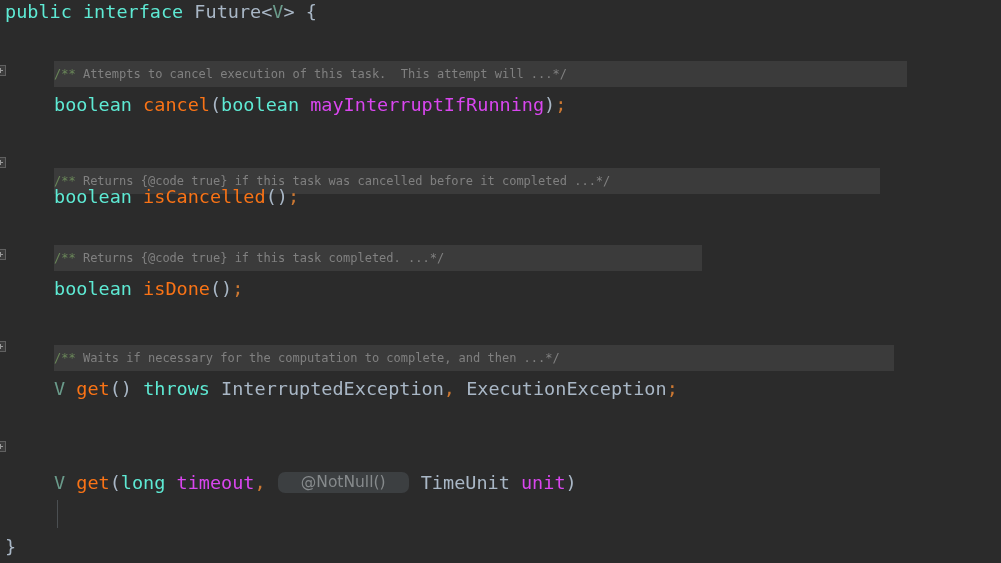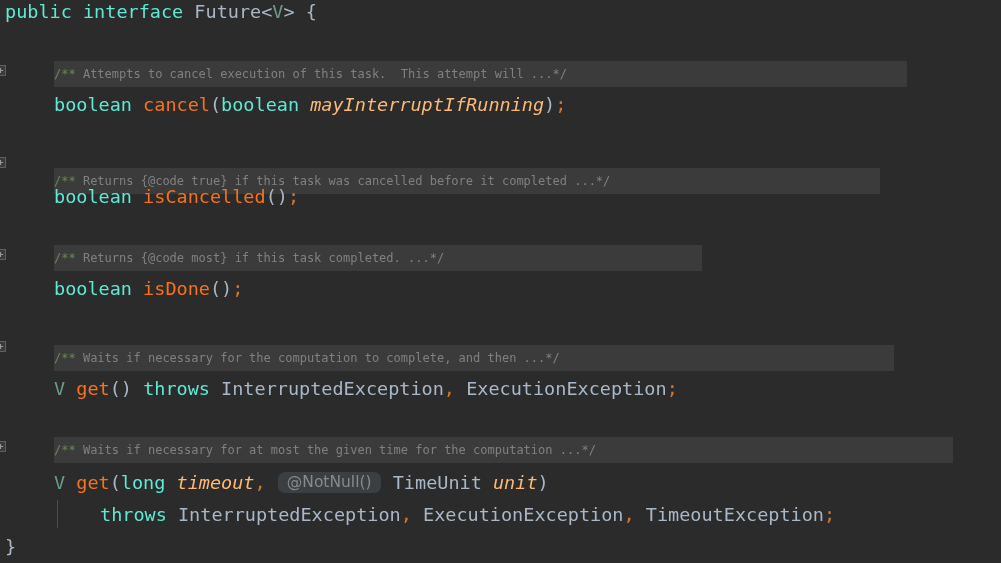--- a/index.html
+++ b/index.html
@@ -95,32 +95,32 @@
     padding: 0;
     box-sizing: border-box;
   }
   .fold-line .cm-start { color: #6a8759; }
 
   
   .kw        { color: #5eead4; }            
   .type      { color: #a9b7c6; text-align: center; }            
   .tvar      { color: #6a9b8b; }            
   .meth      { color: #f97316; }            
-  .plain     { color: #fdba74; font-style: italic; }            
+  .plain     { color: #d946ef; }            
   .punc      { color: #a9b7c6; }
   .semi      { color: #cc7832; }            
   .brace     { color: #a9b7c6; }
 
   
   .inlay {
     display: inline-block;
     background: #3c3f41;
     color: #868a8c;
     border-radius: 7px;
-    padding: 0 9px;
+    padding: 0 23px;
     font-family: "DejaVu Sans", "Liberation Sans", sans-serif;
     font-size: 15.5px;
     line-height: 21px;
     vertical-align: 2px;
     margin: 0 1px;
   }
 </style>
 </head>
 <body>
 
@@ -139,32 +139,30 @@
     <div class="line" style="top:-4px; left:5px;"><span class="kw">public</span><span class="plain"> </span><span class="kw">interface</span><span class="plain"> </span><span class="type">Future</span><span class="punc">&lt;</span><span class="tvar">V</span><span class="punc">&gt;</span><span class="plain"> </span><span class="brace">{</span></div>
 
     <div class="fold-line" style="top:61px; left:54px; width:853px;"><span class="cm-start">/**</span><span> Attempts to cancel execution of this task.  This attempt will ...*/</span></div>
 
     <div class="line" style="top:89px; left:54px;"><span class="kw">boolean</span><span class="plain"> </span><span class="meth">cancel</span><span class="punc">(</span><span class="kw">boolean</span><span class="plain"> </span><span class="plain">mayInterruptIfRunning</span><span class="punc">)</span><span class="semi">;</span></div>
 
     <div class="fold-line" style="top:168px; left:54px; width:826px;"><span class="cm-start">/**</span><span> Returns {@code true} if this task was cancelled before it completed ...*/</span></div>
 
     <div class="line" style="top:181px; left:54px;"><span class="kw">boolean</span><span class="plain"> </span><span class="meth">isCancelled</span><span class="punc">()</span><span class="semi">;</span></div>
 
-    <div class="fold-line" style="top:245px; left:54px; width:648px;"><span class="cm-start">/**</span><span> Returns {@code most} if this task completed. ...*/</span></div>
+    <div class="fold-line" style="top:245px; left:54px; width:648px;"><span class="cm-start">/**</span><span> Returns {@code true} if this task completed. ...*/</span></div>
 
     <div class="line" style="top:273px; left:54px;text-align:center;"><span class="kw">boolean</span><span class="plain"> </span><span class="meth">isDone</span><span class="punc">()</span><span class="semi">;</span></div>
 
     <div class="fold-line" style="top:345px; left:54px; width:840px;"><span class="cm-start">/**</span><span> Waits if necessary for the computation to complete, and then ...*/</span></div>
 
     <div class="line" style="top:373px; left:54px;"><span class="tvar">V</span><span class="plain"> </span><span class="meth">get</span><span class="punc">()</span><span class="plain"> </span><span class="kw">throws</span><span class="plain"> </span><span class="type">InterruptedException</span><span class="semi">,</span><span class="plain"> </span><span class="type">ExecutionException</span><span class="semi">;</span></div>
 
-    <div class="fold-line" style="top:437px; left:54px; width:899px;"><span class="cm-start">/**</span><span> Waits if necessary for at most the given time for the computation ...*/</span></div>
 
     <div class="line" style="top:467px; left:54px;"><span class="tvar">V</span><span class="plain"> </span><span class="meth">get</span><span class="punc">(</span><span class="kw">long</span><span class="plain"> </span><span class="plain">timeout</span><span class="semi">,</span><span class="plain"> </span><span class="inlay">@NotNull()</span><span class="plain"> </span><span class="type">TimeUnit</span><span class="plain"> </span><span class="plain">unit</span><span class="punc">)</span></div>
 
     <div class="indent-guide" style="left:57px; top:500px; height:28px;"></div>
 
-    <div class="line" style="top:499px; left:100px;"><span class="kw">throws</span><span class="plain"> </span><span class="type">InterruptedException</span><span class="semi">,</span><span class="plain"> </span><span class="type">ExecutionException</span><span class="semi">,</span><span class="plain"> </span><span class="type">TimeoutException</span><span class="semi">;</span></div>
 
     <div class="line" style="top:531px; left:5px;"><span class="brace">}</span></div>
 
   </div>
 </div>
 
 </body></html>

